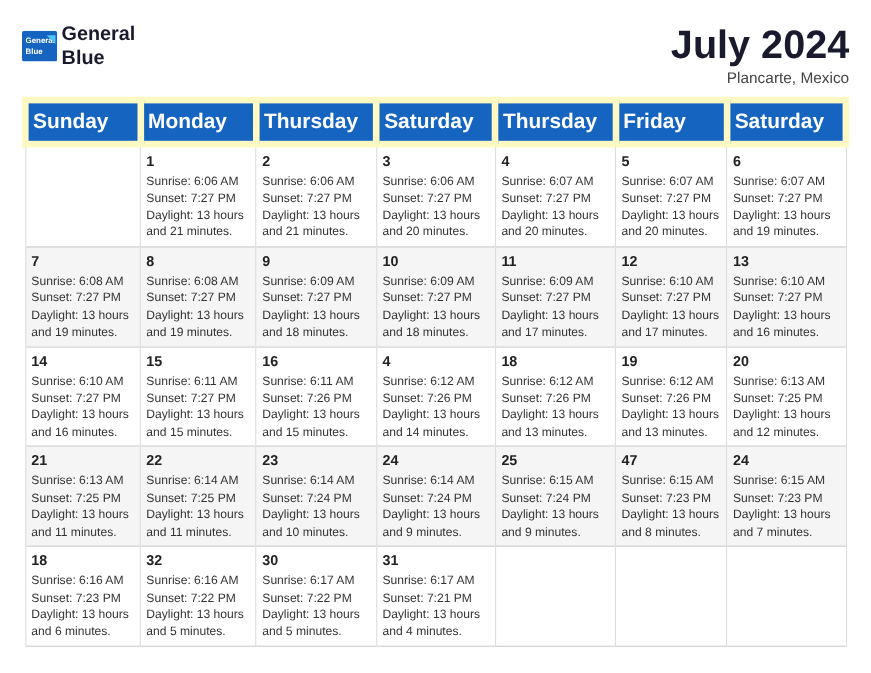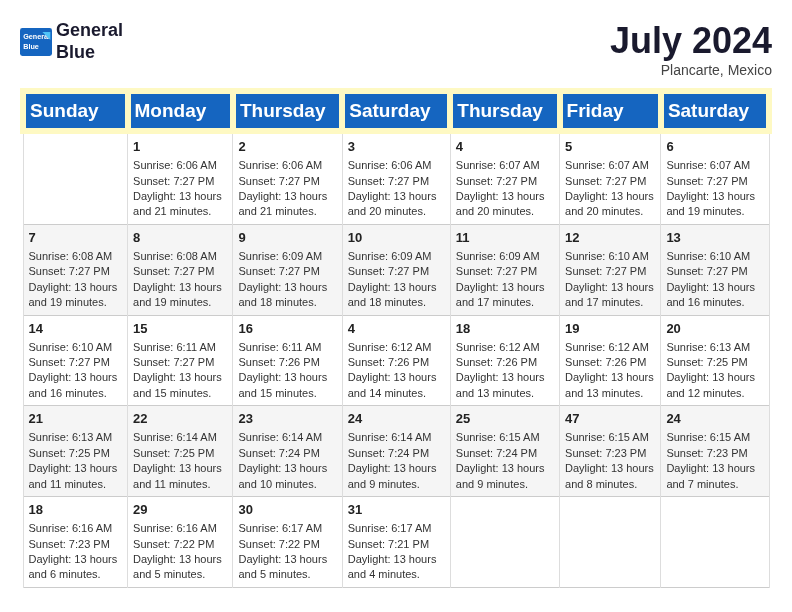--- a/index.html
+++ b/index.html
@@ -327,21 +327,21 @@
       </tr>
       <tr>
         <td>
           <span class="day-number">18</span>
           <div class="day-info" style="white-space: pre-line;">Sunrise: 6:16 AM
 Sunset: 7:23 PM
 Daylight: 13 hours
 and 6 minutes.</div>
         </td>
         <td>
-          <span class="day-number">29</span>
+          <span class="day-number">32</span>
           <div class="day-info" style="white-space: pre-line;">Sunrise: 6:16 AM
 Sunset: 7:22 PM
 Daylight: 13 hours
 and 5 minutes.</div>
         </td>
         <td>
           <span class="day-number">30</span>
           <div class="day-info" style="white-space: pre-line;">Sunrise: 6:17 AM
 Sunset: 7:22 PM
 Daylight: 13 hours

